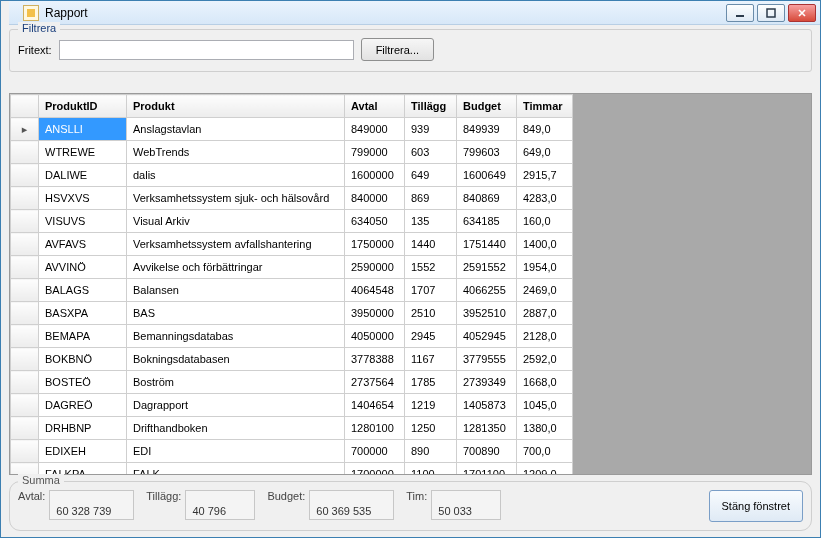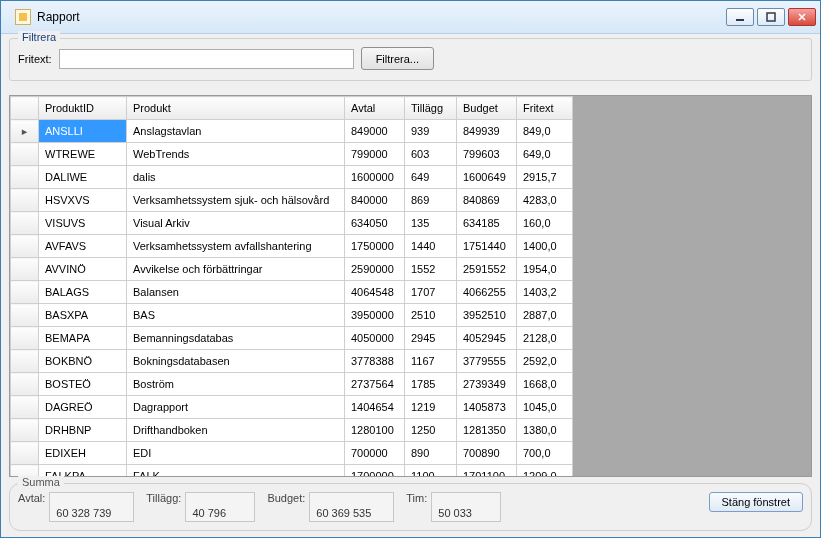--- a/index.html
+++ b/index.html
@@ -15,20 +15,21 @@
     border: 1px solid #3c7fb1;
     display: flex; flex-direction: column;
     position: relative;
   }
   .titlebar {
     height: 36px;
     background: linear-gradient(#eaf3fd, #d7e8f8);
     border-bottom: 1px solid #b8cfe5;
     display: flex; align-items: center;
     padding: 0 4px 0 14px;
+    margin-left: 8px;
   }
   .titlebar .app-icon {
     width: 16px; height: 16px;
     background: #fff8e1;
     border: 1px solid #d0b060;
     margin-right: 6px;
     position: relative;
   }
   .titlebar .app-icon::before {
     content:""; position:absolute; inset:3px;
@@ -60,21 +61,21 @@
     flex:1;
     padding: 4px 8px 6px 8px;
     display:flex; flex-direction:column;
   }
 
   .groupbox {
     border: 1px solid #cfcfcf;
     border-radius: 3px;
     padding: 8px 7px 10px 8px;
     position: relative;
-    margin-bottom: 14px;
+    margin-bottom: 21px;
   }
   .groupbox .legend {
     position:absolute; top:-8px; left:8px;
     background:#f0f0f0; padding:0 4px;
     color:#1a3e7b;
   }
   .filter-row { display:flex; align-items:center; gap:7px; }
   .filter-row label { color:#000; }
   .textbox {
     border:1px solid #abadb3;
@@ -117,21 +118,21 @@
     padding:3px 6px;
     text-align:left;
     overflow:hidden;
     text-overflow:ellipsis;
     white-space:nowrap;
     font-size:11px;
     height:23px;
   }
   .grid-table th {
     background:linear-gradient(#fdfdfd,#ececec);
-    font-weight:normal;
+    font-weight:bold;
     position:sticky; top:0;
   }
   .grid-table th.rowhdr, .grid-table td.rowhdr {
     width:28px;
     background:linear-gradient(#fdfdfd,#ececec);
     border:1px solid #cfcfcf;
     text-align:center;
     color:#555;
   }
   .grid-table tr.selected td.selcell {
@@ -191,21 +192,21 @@
     background:#f4f4f4;
     min-width:70px;
     height:20px;
     padding:14px 6px;
     color:#333;
   }
   #sum-avtal { width:85px; }
   #sum-budget { width:85px; }
   .footer-spacer { flex:1; }
   .close-btn {
-    height:20px;
+    height:32px;
     padding:3px 12px;
     border:1px solid #7a9ec7;
     border-radius:3px;
     background:linear-gradient(#f8fbfe,#dfeaf5);
     font:inherit;
     align-self:flex-start;
   }
 </style>
 </head>
 <body>
@@ -258,21 +259,21 @@
                   <col class="c-tim">
               </colgroup>
               <thead>
                 <tr>
                   <th class="rowhdr"></th>
                   <th>ProduktID</th>
                   <th>Produkt</th>
                   <th>Avtal</th>
                   <th>Tillägg</th>
                   <th>Budget</th>
-                  <th>Fritext</th>
+                  <th>Timmar</th>
                 </tr>
               </thead>
               <tbody id="grid-tbody">
                   <tr class="selected">
                     <td class="rowhdr">▸</td>
                     <td class="selcell">ANSLLI</td>
                     <td>Anslagstavlan</td>
                     <td>849000</td>
                     <td>939</td>
                     <td>849939</td>
@@ -332,21 +333,21 @@
                     <td>2591552</td>
                     <td>1954,0</td>
                   </tr>
                   <tr>
                     <td class="rowhdr"></td>
                     <td>BALAGS</td>
                     <td>Balansen</td>
                     <td>4064548</td>
                     <td>1707</td>
                     <td>4066255</td>
-                    <td>1403,2</td>
+                    <td>2469,0</td>
                   </tr>
                   <tr>
                     <td class="rowhdr"></td>
                     <td>BASXPA</td>
                     <td>BAS</td>
                     <td>3950000</td>
                     <td>2510</td>
                     <td>3952510</td>
                     <td>2887,0</td>
                   </tr>

